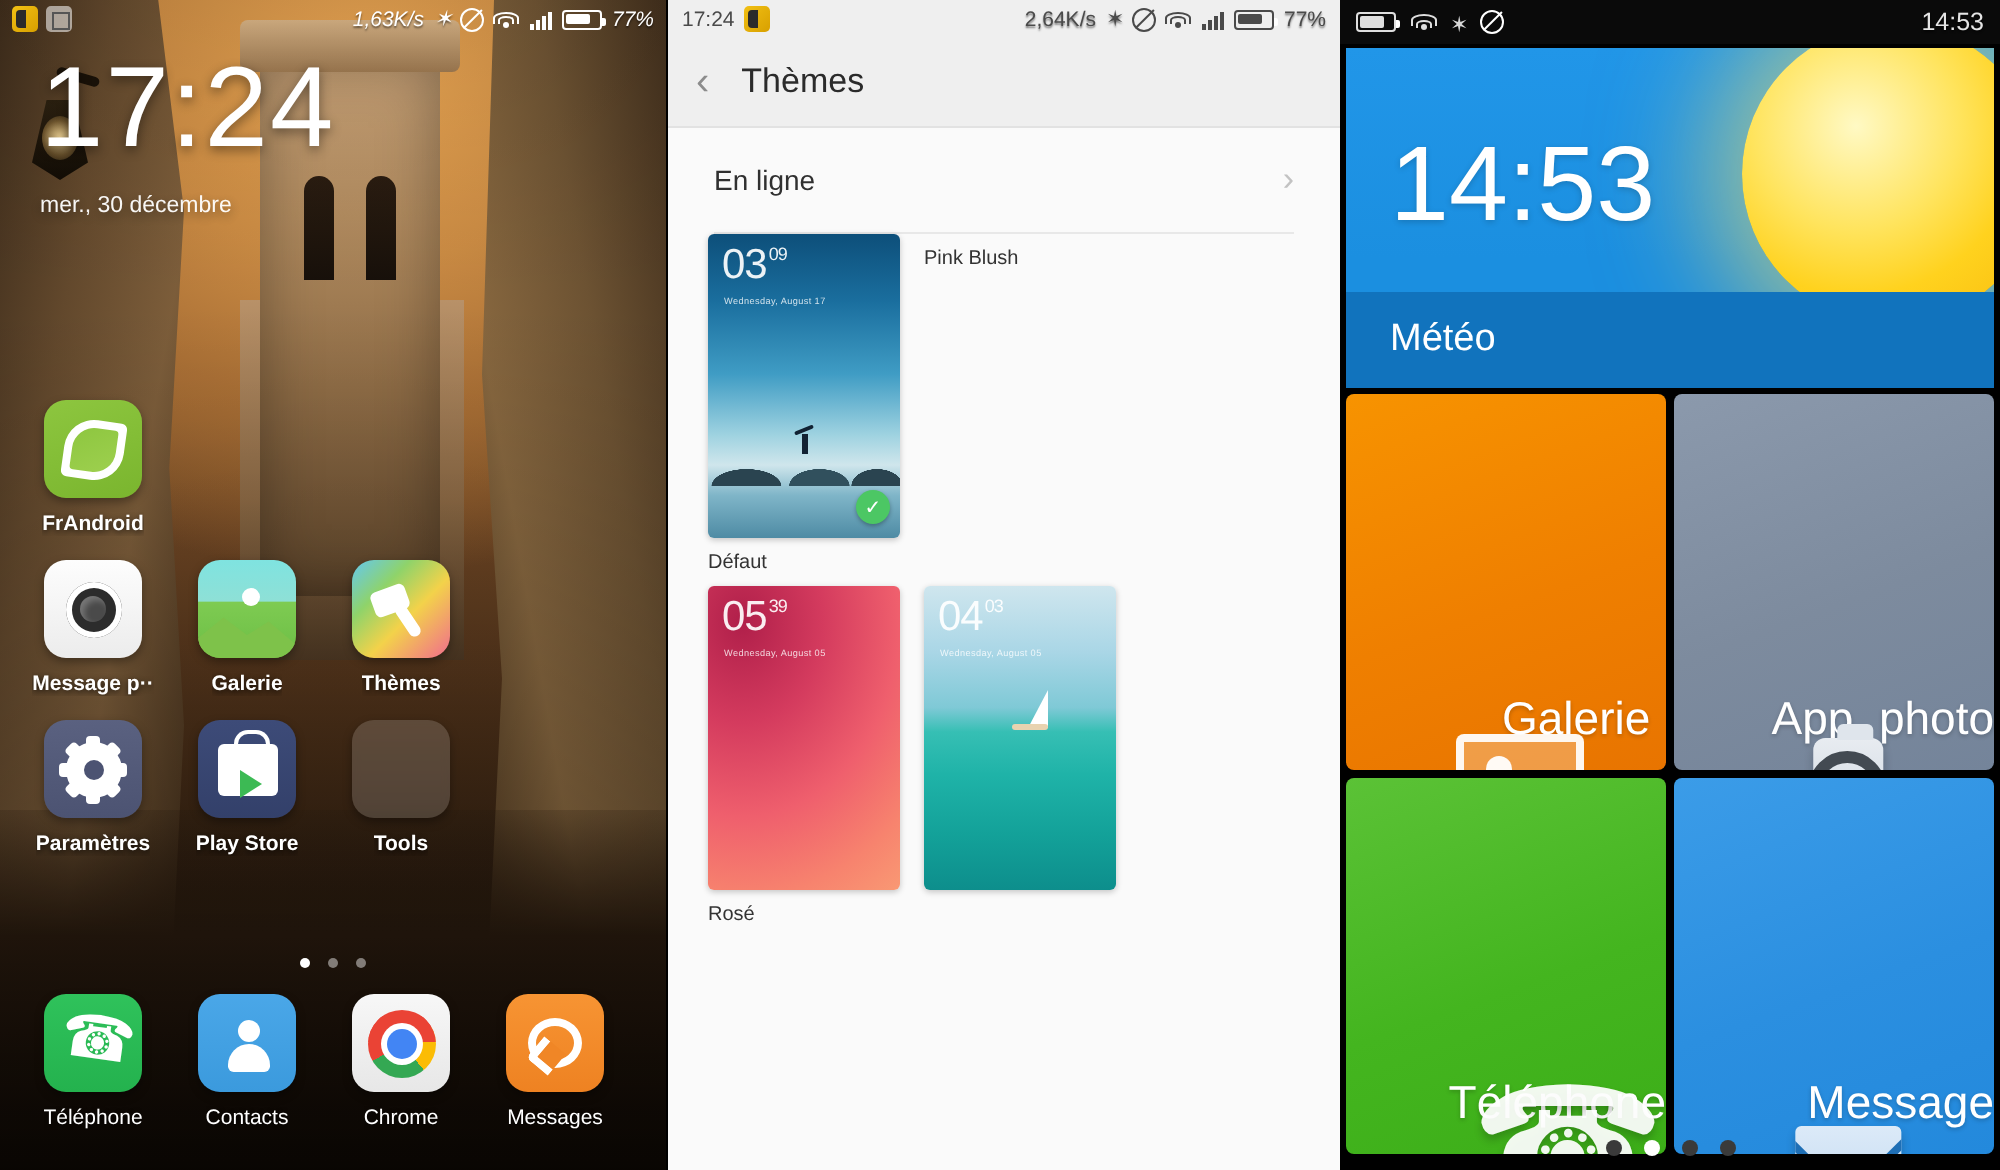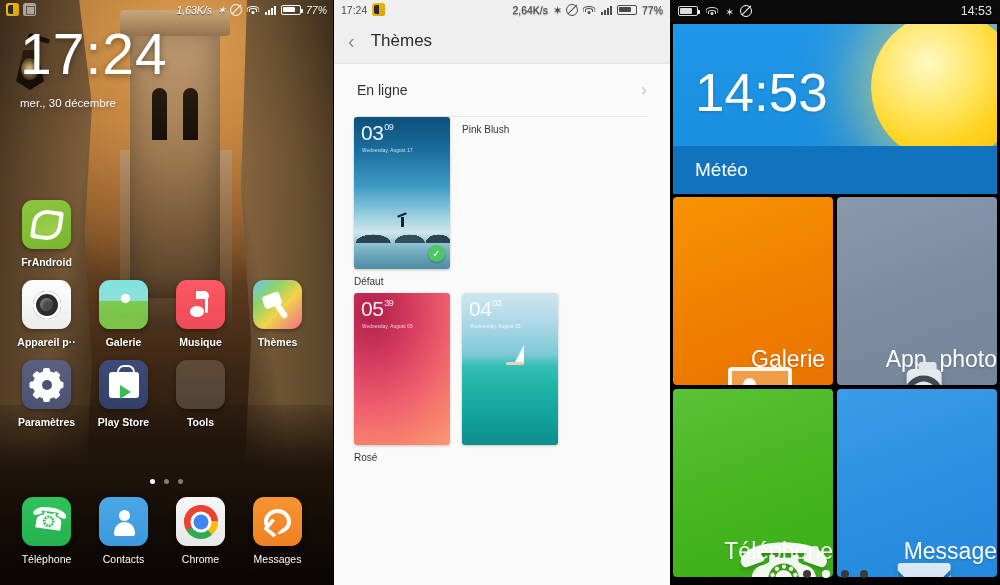--- a/index.html
+++ b/index.html
@@ -339,36 +339,28 @@
           <div class="app-lbl">FrAndroid</div>
         </div>
       </div>
       <div class="app-row">
         <div class="app">
           <div class="app-ico ico-camera">
               <div class="lens">
                 <i></i>
               </div>
             </div>
-          <div class="app-lbl">Appareil p··</div>
+          <div class="app-lbl">Message p··</div>
         </div>
         <div class="app">
           <div class="app-ico ico-gallery">
               <div class="sun"></div>
               <div class="hill"></div>
             </div>
           <div class="app-lbl">Galerie</div>
-        </div>
-        <div class="app">
-          <div class="app-ico ico-music">
-              <div class="note">
-                <div class="flag"></div>
-              </div>
-            </div>
-          <div class="app-lbl">Musique</div>
         </div>
         <div class="app">
           <div class="app-ico ico-themes">
               <div class="brush"></div>
             </div>
           <div class="app-lbl">Thèmes</div>
         </div>
       </div>
       <div class="app-row">
         <div class="app">

